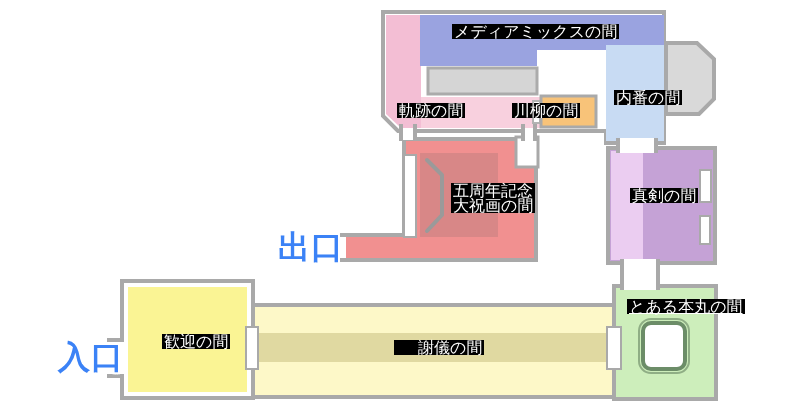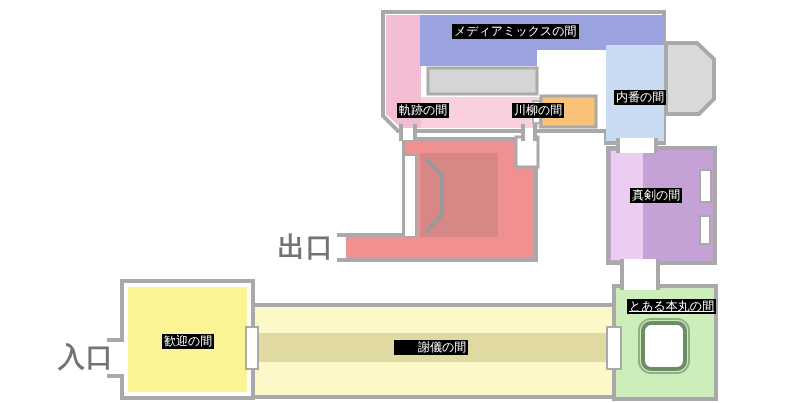--- a/index.html
+++ b/index.html
@@ -1,21 +1,21 @@
 <!DOCTYPE html>
 <html><head>
 <meta charset="utf-8">
 <style>
   html,body{margin:0;padding:0;background:#fff;}
   #stage{position:relative;width:800px;height:403px;background:#fff;overflow:hidden;
          font-family:"DejaVu Sans",sans-serif;}
   svg{position:absolute;left:0;top:0;}
-  .lbl{position:absolute;background:#000;color:#fff;font-size:12px;line-height:15px;
+  .lbl{position:absolute;background:#000;color:#fff;font-size:16px;line-height:15px;
        padding:0 2px;white-space:pre-line;z-index:5;}
-  .biglbl{position:absolute;color:#737373;font-size:27px;font-weight:bold;line-height:28px;
+  .biglbl{position:absolute;color:#3b82f6;font-size:32px;font-weight:bold;line-height:28px;
        letter-spacing:1px;z-index:5;
        text-shadow:-2px -2px 0 #fff,2px -2px 0 #fff,-2px 2px 0 #fff,2px 2px 0 #fff,
                    0 -2px 0 #fff,0 2px 0 #fff,-2px 0 0 #fff,2px 0 0 #fff;}
 </style>
 </head>
 <body>
 
 <div id="stage">
 
   <svg width="800" height="403" viewBox="0 0 800 403">
@@ -90,20 +90,22 @@
     <rect x="607" y="327" width="14" height="42" fill="#ffffff" stroke="#a9a9a9" stroke-width="2"></rect>
 
     <rect x="639" y="319" width="50" height="54" rx="12" fill="none" stroke="#8fae85" stroke-width="2"></rect>
     <rect x="643" y="323" width="42" height="46" rx="8" fill="#ffffff" stroke="#6c8d68" stroke-width="4"></rect>
   </svg>
 
   <div class="lbl" style="left:452px;top:24px;">メディアミックスの間</div>
   <div class="lbl" style="left:397px;top:103px;">軌跡の間</div>
   <div class="lbl" style="left:512px;top:103px;">川柳の間</div>
   <div class="lbl" style="left:614px;top:90px;">内番の間</div>
+  <div class="lbl" style="left:451px;top:183px;">五周年記念
+大祝画の間</div>
   <div class="lbl" style="left:630px;top:188px;">真剣の間</div>
   <div class="lbl" style="left:627px;top:299px;text-decoration:underline;">とある本丸の間</div>
   <div class="lbl" style="left:162px;top:334px;">歓迎の間</div>
   <div class="lbl" style="left:394px;top:340px;padding-left:24px;">謝儀の間</div>
 
   <div class="biglbl" style="left:278px;top:233px;">出口</div>
   <div class="biglbl" style="left:58px;top:343px;">入口</div>
 
 </div>
 

